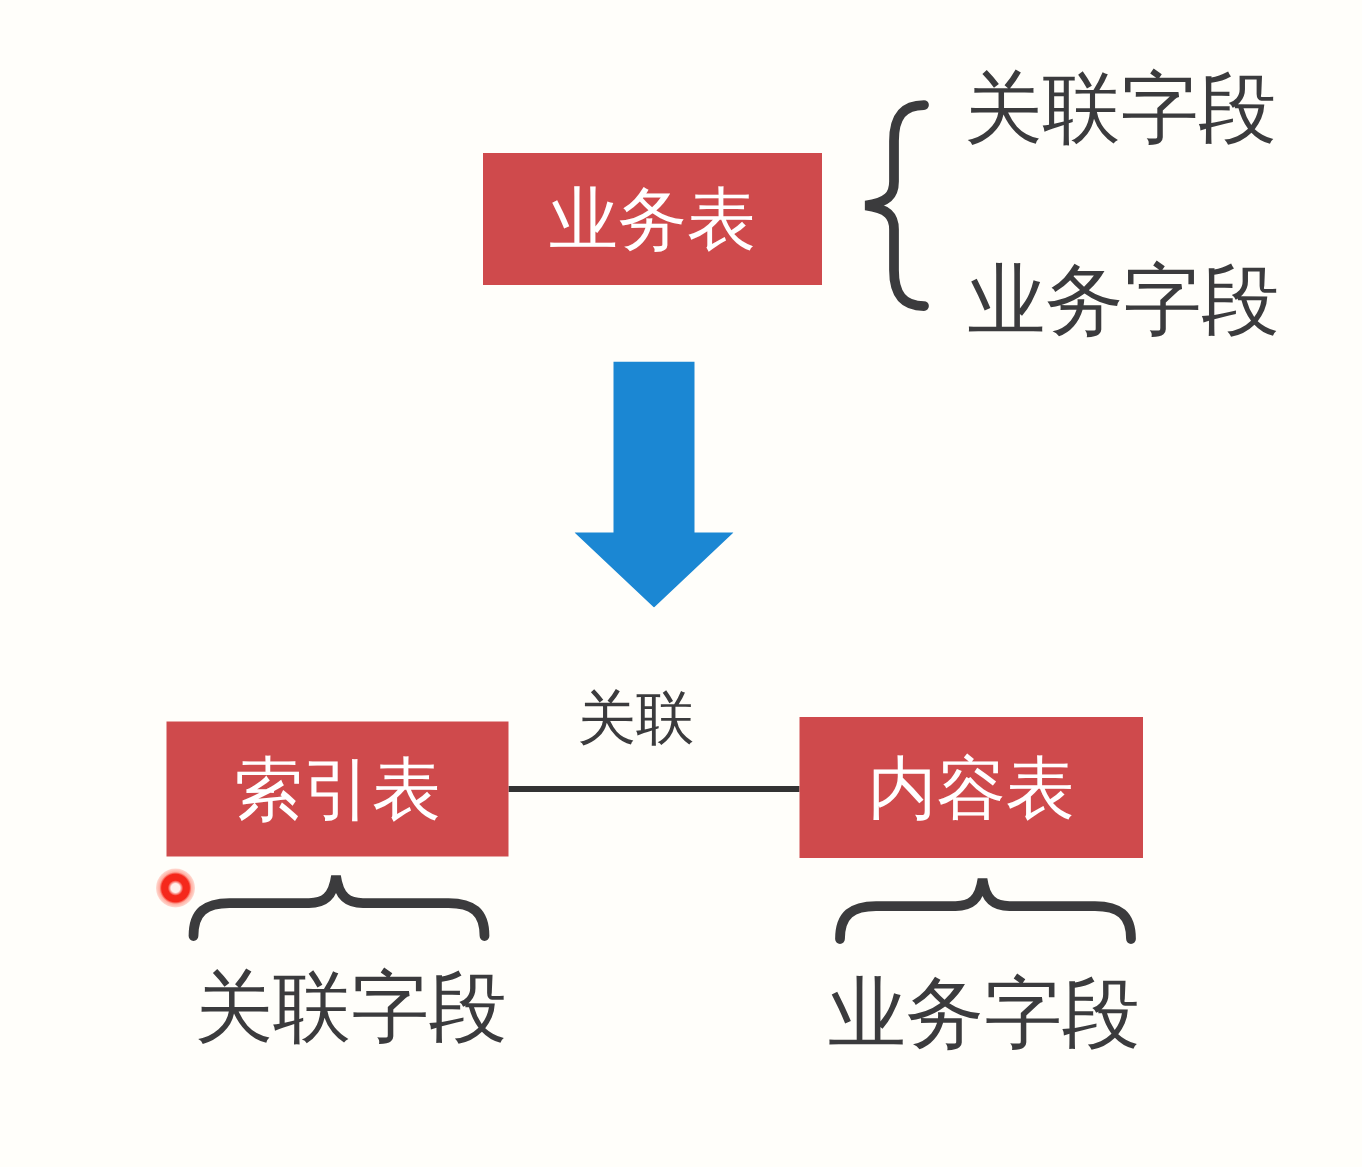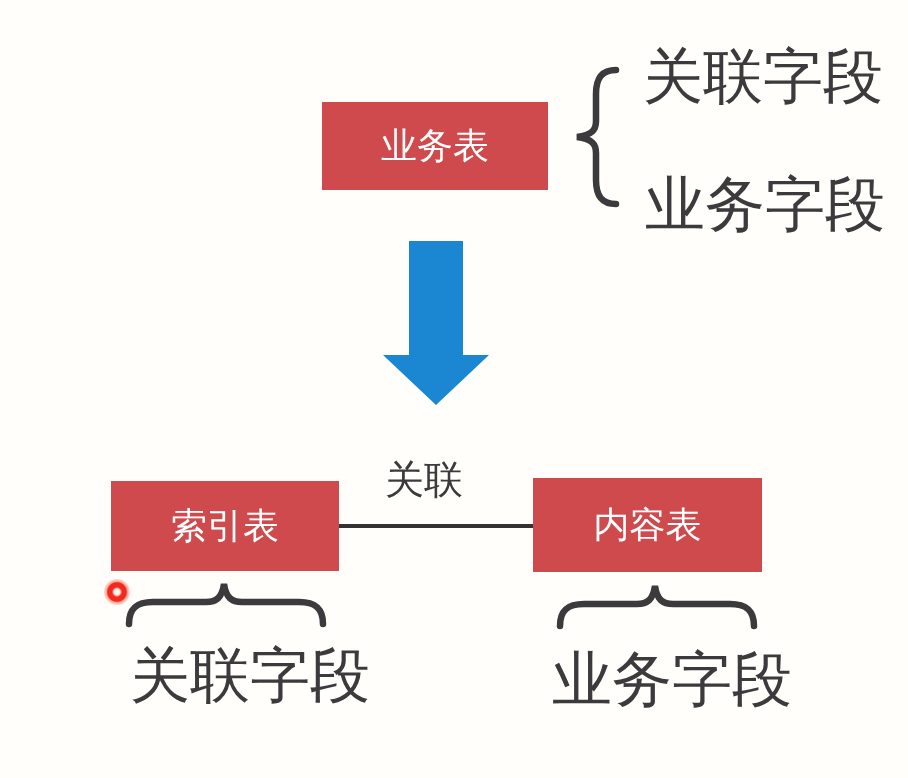--- a/index.html
+++ b/index.html
@@ -8,29 +8,29 @@
     width:908px;height:778px;
     background:var(--background,#fffefa);
     overflow:hidden;
     font-family:"Liberation Sans",sans-serif;
   }
   .box{
     position:absolute;
     background:var(--box-red,#cf4a4c);
     color:var(--box-text,#ffffff);
     display:flex;align-items:center;justify-content:center;
-    font-size:36px;line-height:1;white-space:nowrap;
+    font-size:46px;line-height:1;white-space:nowrap;
   }
   #box-business{left:322px;top:102px;width:226px;height:88px;}
   #box-index{left:111px;top:481px;width:228px;height:90px;}
   #box-content{left:533px;top:478px;width:229px;height:94px;}
   .label{
     position:absolute;
     color:var(--text-dark,#3b3b3d);
-    font-size:60px;line-height:1;white-space:nowrap;
+    font-size:52px;line-height:1;white-space:nowrap;
   }
   #label-assoc-top{left:643px;top:47px;}
   #label-business-top{left:645px;top:175px;}
   #label-relation{left:385px;top:460px;font-size:39px;}
   #label-assoc-bottom{left:130px;top:646px;}
   #label-business-bottom{left:552px;top:650px;}
   .brace-svg{position:absolute;}
   #brace-top{left:570px;top:66px;width:50px;height:142px;}
   #brace-left{left:125px;top:580px;width:202px;height:48px;}
   #brace-right{left:556px;top:582px;width:202px;height:48px;}

